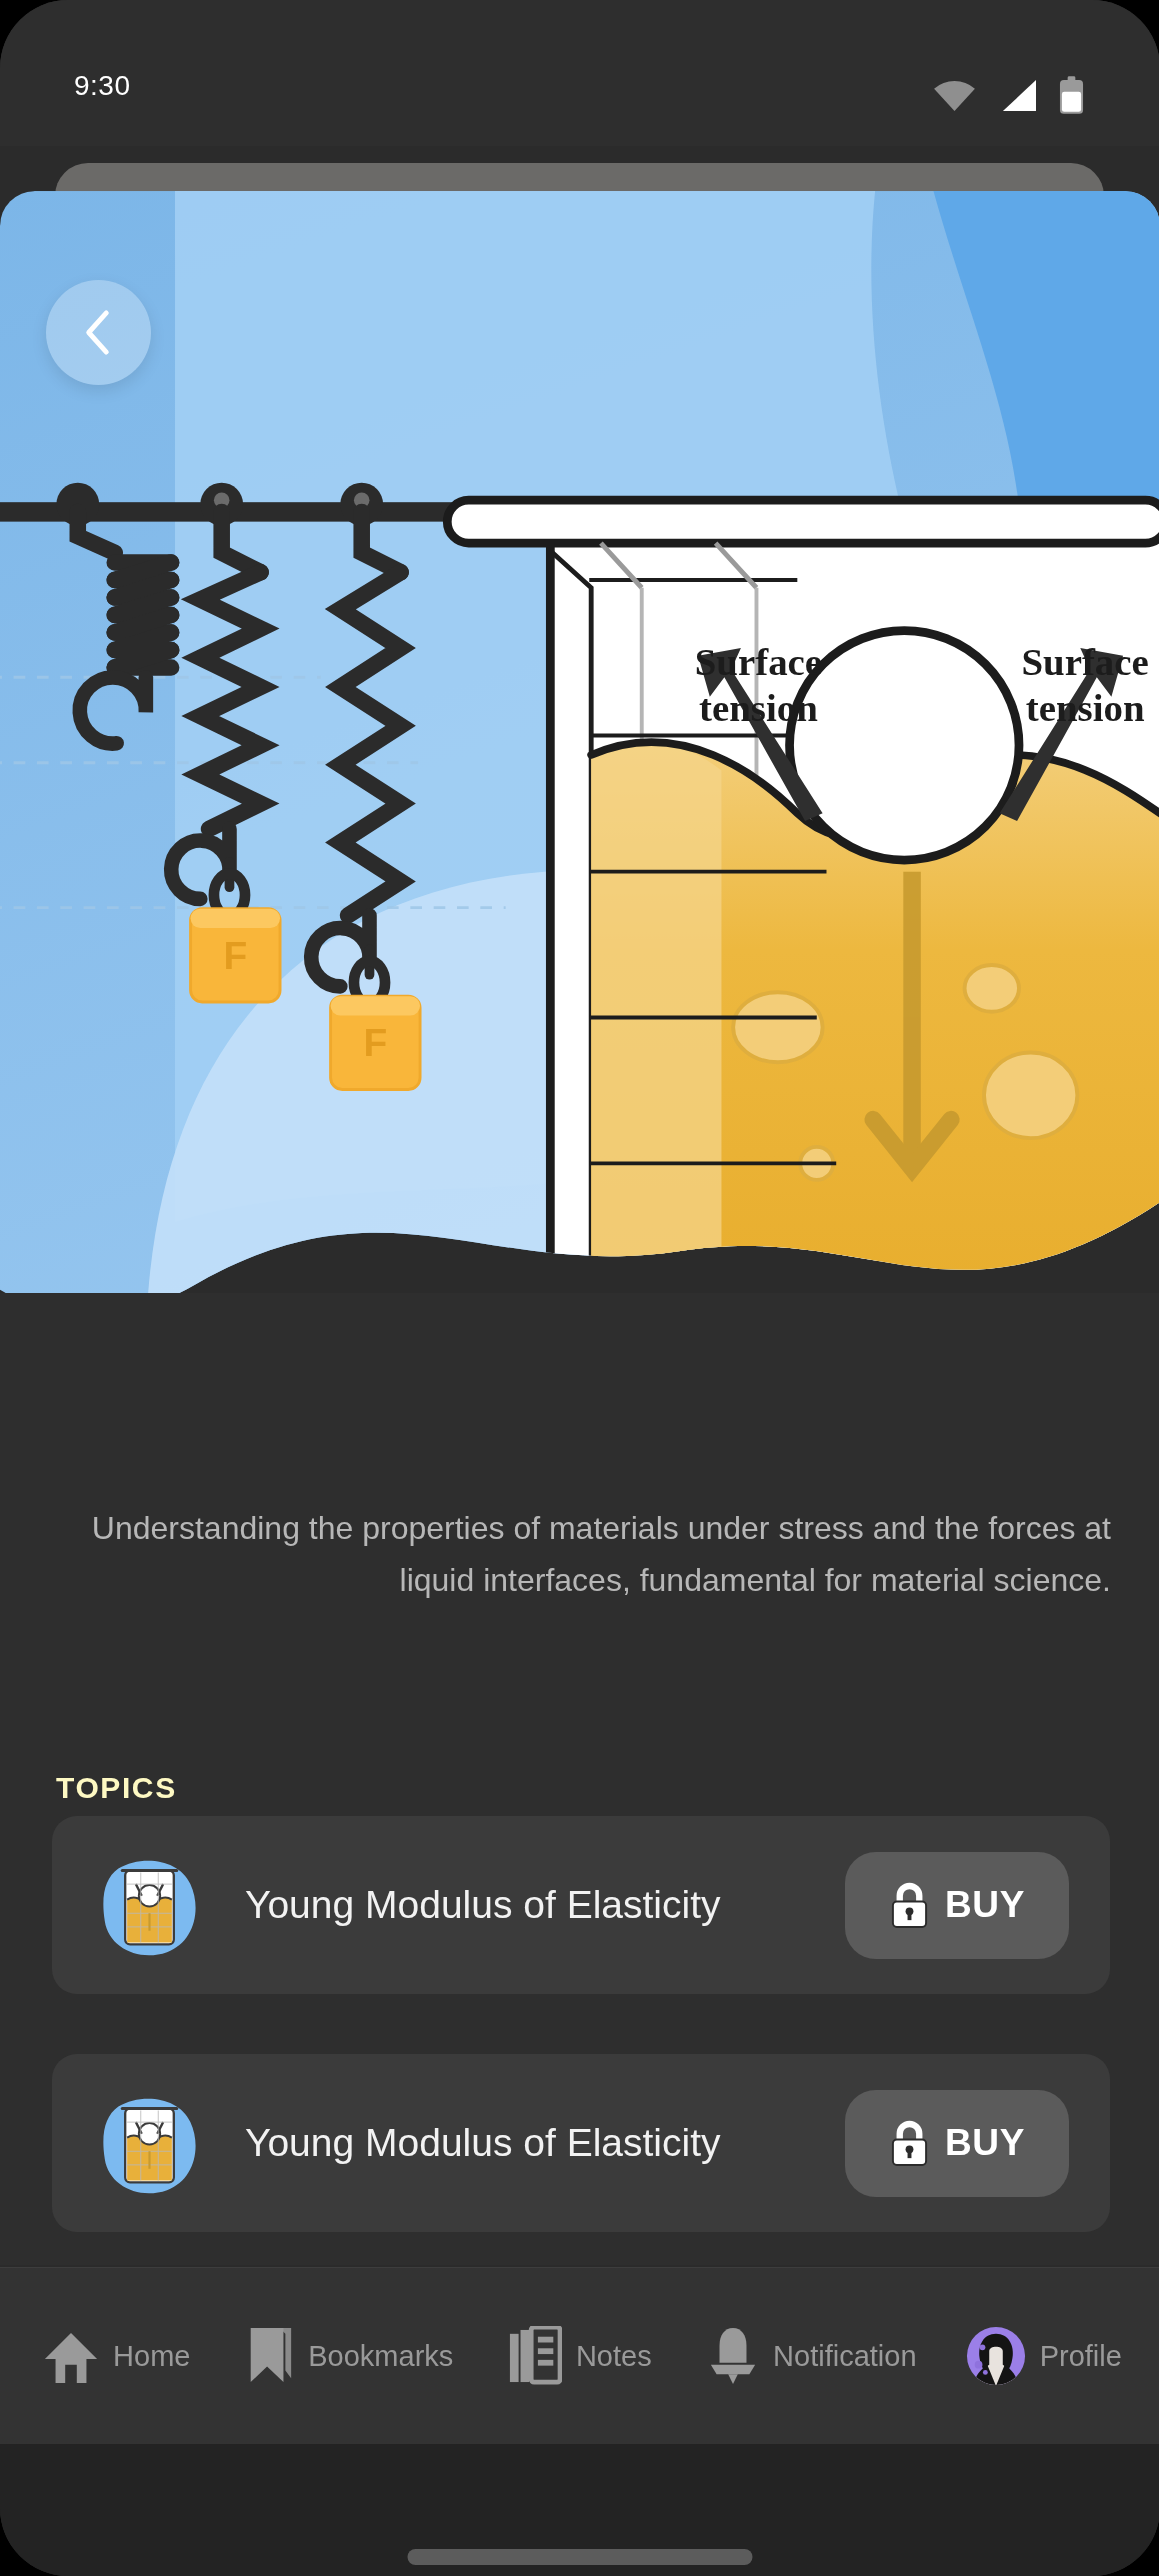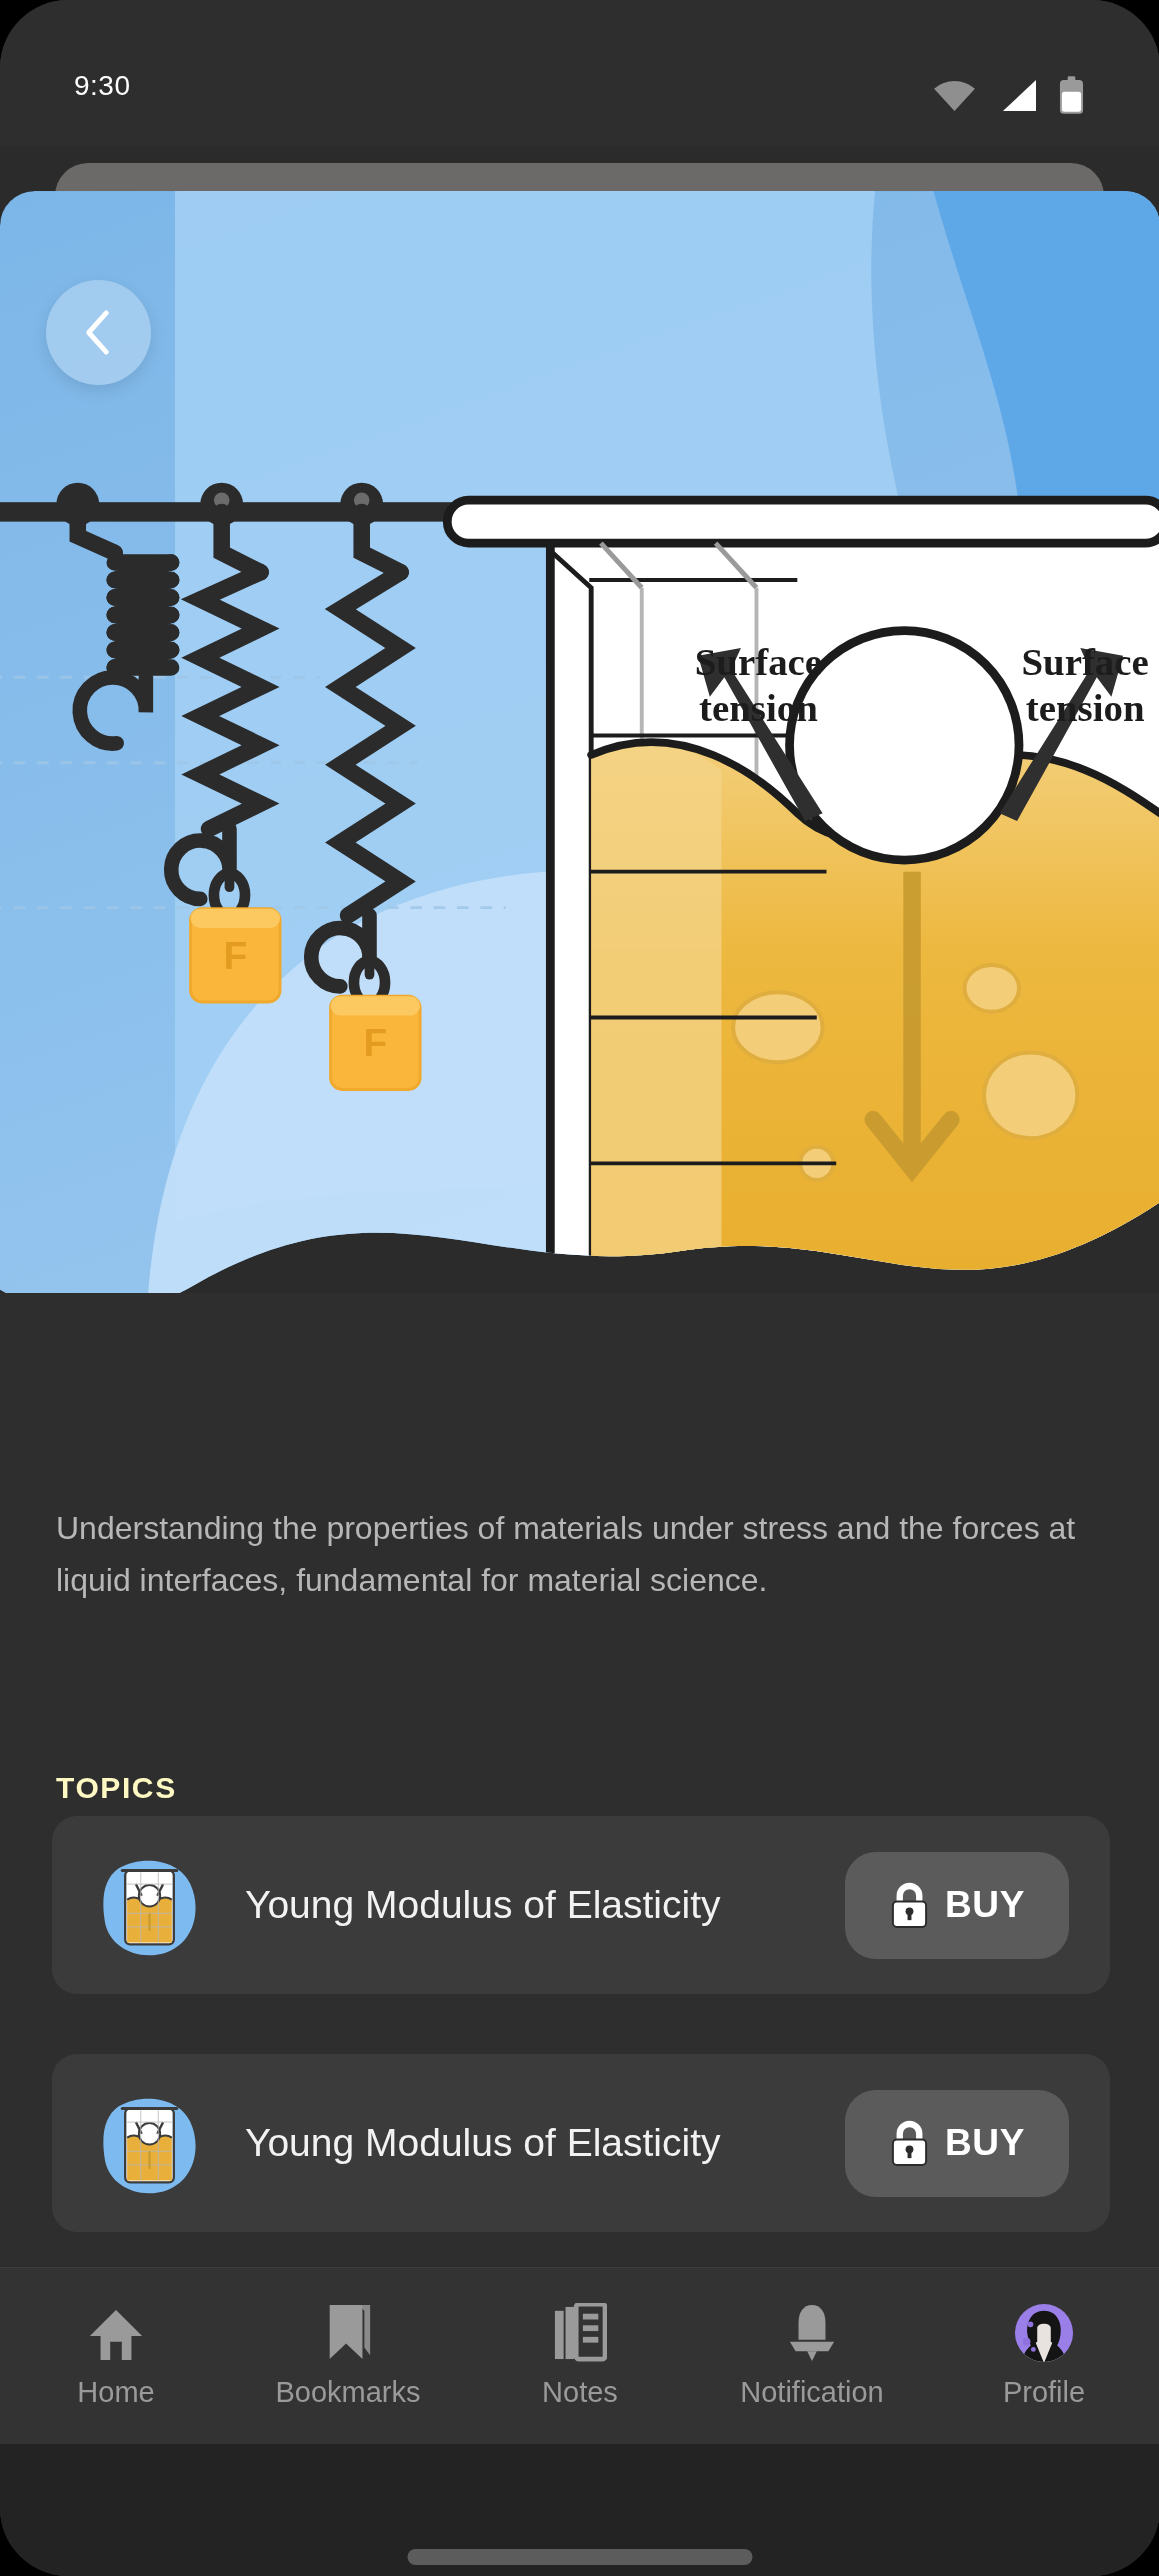--- a/index.html
+++ b/index.html
@@ -85,20 +85,21 @@
     font-size:60px; font-weight:400; color:#ffffff;
     letter-spacing:-0.6px;
     z-index:30;
   }
   #page-desc {
     position:absolute; left:56px; top:1502px;
     width:1055px;
     font-size:32px; line-height:52px;
     color:#b7b7b7; font-weight:400;
     z-index:30;
+    text-align:right;
   }
   #topics-head {
     position:absolute; left:56px; top:1735px;
     font-size:30px; font-weight:700; color:#fef9c3;
     letter-spacing:1.6px;
     z-index:30;
     margin-top:36px;
   }
 
   
@@ -138,21 +139,21 @@
 
   
   #bottomnav {
     position:absolute; left:0; top:2267px;
     width:1160px; height:177px;
     background:#333333;
     border-top:1px solid #3d3d3d;
     display:flex; z-index:40;
   }
   .nav-item {
-    flex:1 1 0; display:flex; flex-direction:column;
+    flex:1 1 0; display:flex; flex-direction:row;
     align-items:center; justify-content:center; gap:13.6px;
   }
   .nav-label { font-size:29px; color:#9a9a9a; }
   .nav-icon { height:60px; display:flex; align-items:flex-end; }
 
   
   #gesture-area {
     position:absolute; left:0; top:2444px;
     width:1160px; height:132px; background:#232323; z-index:40;
   }

